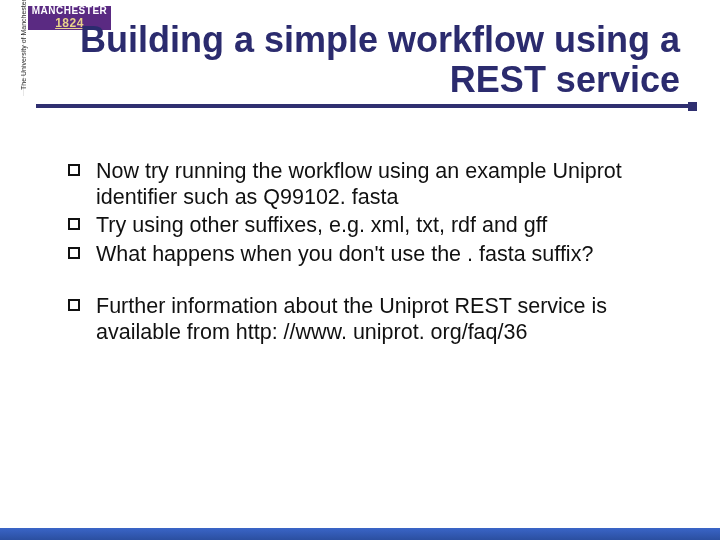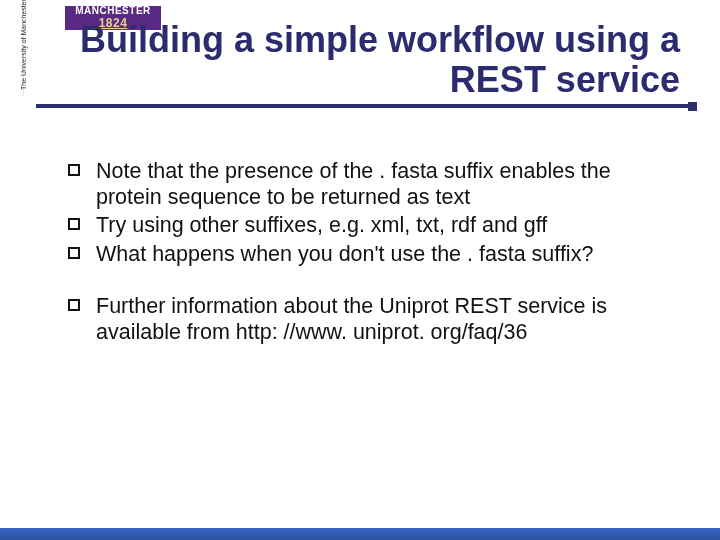--- a/index.html
+++ b/index.html
@@ -22,32 +22,31 @@
     transform-origin: left top;
     font-size: 7px;
     color: #333;
     white-space: nowrap;
   }
 
   
   .badge {
     position: absolute;
     left: 28px; top: 6px;
-    width: 96px; height: 24px;
+    width: 83px; height: 24px;
     background: #5a2a82;
     color: #fff;
     font-size: 10px;
     font-weight: bold;
     letter-spacing: 0.5px;
     display: flex;
     flex-direction: column;
     align-items: center;
     justify-content: center;
     line-height: 1.05;
-    margin-left: 37px;
   }
   .badge .line1 { font-size: 10px; }
   .badge .line2 { font-size: 12px; color: #e8d28a; font-weight: bold; text-decoration: underline; }
 
   
   .title {
     position: absolute;
     left: 56px; right: 40px; top: 20px;
     font-size: 36px;
     font-weight: bold;
@@ -115,21 +114,21 @@
     <span class="line2">1824</span>
   </div>
 
   <div class="title">Building a simple workflow using a REST service</div>
 
   <div class="title-rule"></div>
 
   <div class="bullets">
     <div class="bullet-row">
       <span class="bullet-marker"></span>
-      <span class="bullet-text">Note that the presence of the . fasta suffix enables the protein sequence to be returned as text</span>
+      <span class="bullet-text">Now try running the workflow using an example Uniprot identifier such as Q99102. fasta</span>
     </div>
     <div class="bullet-row">
       <span class="bullet-marker"></span>
       <span class="bullet-text">Try using other suffixes, e.g. xml, txt, rdf and gff</span>
     </div>
     <div class="bullet-row">
       <span class="bullet-marker"></span>
       <span class="bullet-text">What happens when you don't use the . fasta suffix?</span>
     </div>
 

